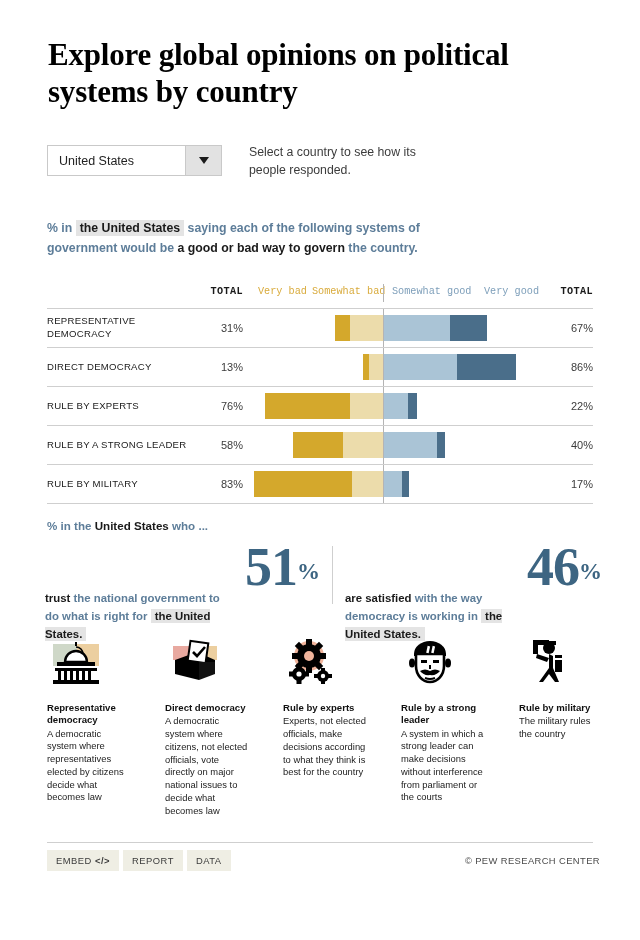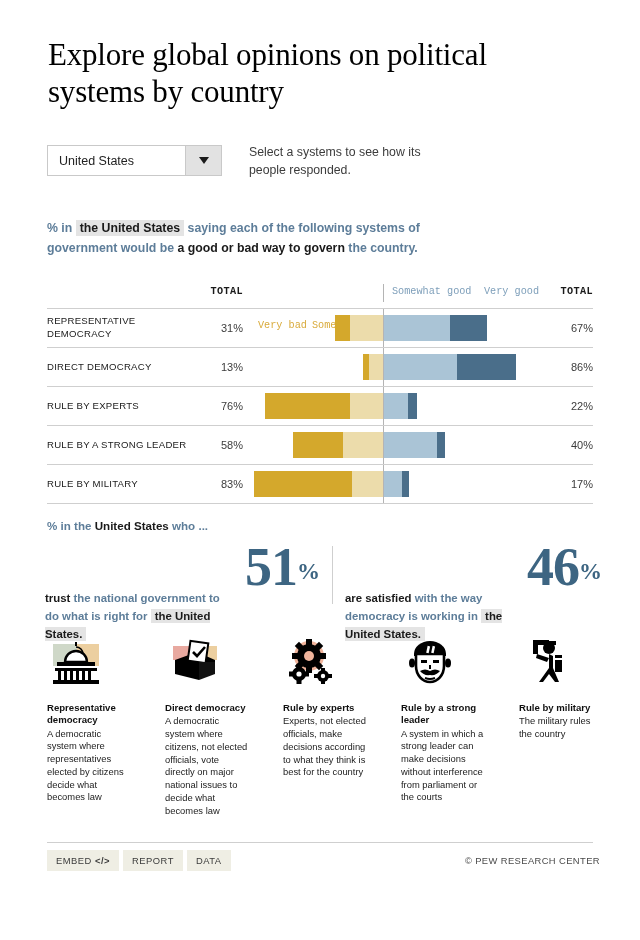--- a/index.html
+++ b/index.html
@@ -8,21 +8,21 @@
     font-family:"Liberation Sans", sans-serif;
     color:#1a1a1a;-webkit-font-smoothing:antialiased;
     position:relative;overflow:hidden;
   }
   .page{position:absolute;left:0;top:0;width:640px;height:940px;}
 
   
   .title{
     position:absolute;left:48px;top:36px;width:540px;
     font-family:"Liberation Serif", serif;
-    font-size:31px;line-height:1.20;font-weight:400;color:#000;
+    font-size:31px;line-height:1.20;font-weight:700;color:#000;
     letter-spacing:-0.2px;
   }
 
   
   .selector{
     position:absolute;left:47px;top:145px;width:175px;height:31px;
     border:1px solid #c9c9c9;background:#fff;box-sizing:border-box;
     display:flex;align-items:stretch;
   }
   .selector .value{
@@ -48,21 +48,21 @@
     font-size:12.3px;line-height:1.62;font-weight:700;color:#5d7d99;
   }
   .subtitle .dark{color:#1a1a1a;}
   .hl{background:#e4e4e4;color:#1a1a1a;padding:1px 4px;}
 
   
   .chart{position:absolute;left:47px;top:286px;width:546px;}
   .legend{position:relative;height:20px;font-family:Liberation Mono, monospace;}
   .legend span{position:absolute;top:0;font-size:10.2px;white-space:nowrap;}
   .lg-total{font-weight:700;color:#1a1a1a;font-size:9.6px;letter-spacing:.4px;}
-  .lg-bad{color:#d9ab3c;margin-top:34px;}
+  .lg-bad{color:#d9ab3c;}
   .lg-good{color:#7e9fba;}
 
   .rows{position:relative;margin-top:2px;border-top:1px solid #cfcfcf;}
   .row{
     position:relative;height:38px;border-bottom:1px solid #cfcfcf;
   }
   .row:first-child{border-top:none;}
   .rowlabel{
     position:absolute;left:0;top:50%;transform:translateY(-50%);
     width:145px;font-size:9.6px;line-height:1.32;letter-spacing:.25px;
@@ -154,21 +154,21 @@
 <div class="page">
 
   <div class="title">Explore global opinions on political systems by country</div>
 
   <div class="selector">
     <div class="value">United States</div>
     <div class="arrowbox">
       <div class="caret"></div>
     </div>
   </div>
-  <div class="selector-help">Select a systems to see how its people responded.</div>
+  <div class="selector-help">Select a country to see how its people responded.</div>
 
   <div class="subtitle">
     <span>% in</span>
     <span class="hl">the United States</span>
     <span>saying each of the following systems of government would be</span>
     <span class="dark">a good or bad way to govern</span>
     <span>the country.</span>
   </div>
 
   <div class="chart">

